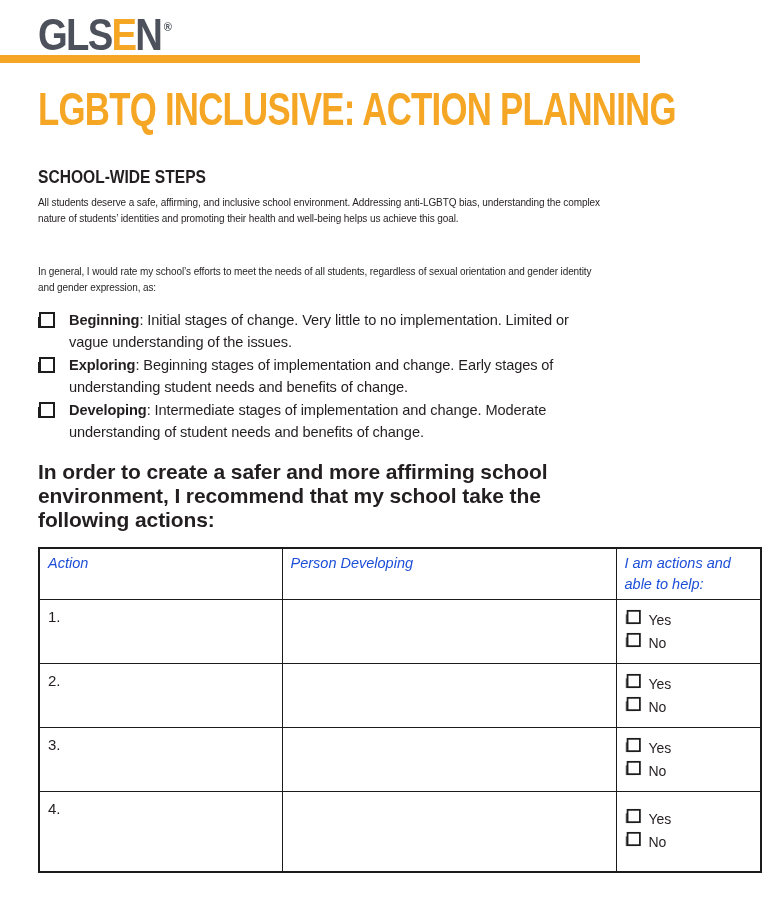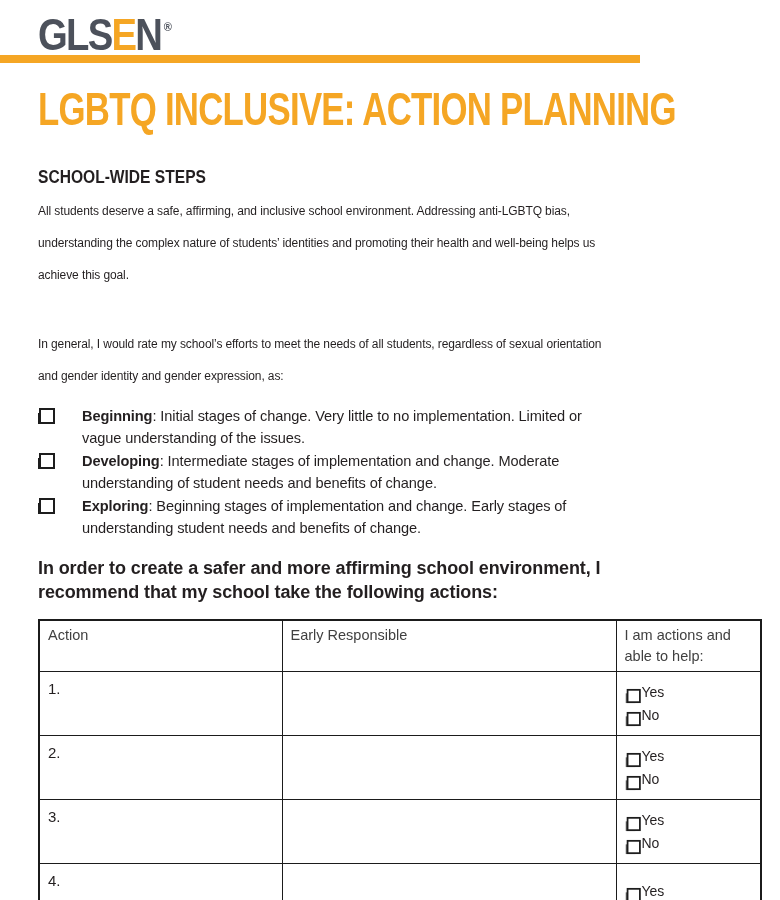--- a/index.html
+++ b/index.html
@@ -18,49 +18,49 @@
 
   main { padding:0 33px 0 38px; }
 
   h1.title { margin-top:22px; font-size:47px; line-height:47px; font-weight:bold;
              color:#f5a624; letter-spacing:-1px; transform:scaleX(0.74);
              transform-origin:0 50%; white-space:nowrap; }
   h2.section { margin-top:35px; font-size:19px; line-height:20px; font-weight:bold;
                color:#231f20; transform:scaleX(0.82); transform-origin:0 50%;
                white-space:nowrap; }
 
-  p.body { margin-top:8px; font-size:12px; line-height:32px; letter-spacing:-0.1px;
+  p.body { margin-top:8px; font-size:10px; line-height:16px; letter-spacing:-0.1px;
            max-width:712px; }
   p.prompt { margin-top:37px; }
 
   ul.options { list-style:none; margin-top:13px; max-width:712px; }
-  ul.options li { display:flex; gap:27px; align-items:flex-start; font-size:14.6px;
+  ul.options li { display:flex; gap:14px; align-items:flex-start; font-size:14.6px;
                   line-height:22px; letter-spacing:-0.1px; margin-bottom:1px; }
 
   
   .cbx { position:relative; width:17px; height:16px; flex:0 0 17px; margin-top:3px; display:inline-block; }
   .cbx::before { content:""; position:absolute; left:0; bottom:0; width:11px; height:11px; background:#1d1d1d; }
   .cbx::after  { content:""; position:absolute; right:0; top:0; width:12px; height:12px;
                  background:#fff; border:2px solid #1d1d1d; }
 
-  p.recommend { margin-top:17px; font-size:18px; line-height:24px; font-weight:bold;
+  p.recommend { margin-top:17px; font-size:21px; line-height:24px; font-weight:bold;
                 letter-spacing:-0.1px; max-width:690px; }
 
   
   table.actions { margin-top:15px; border-collapse:collapse; width:722px; table-layout:fixed;
                   border:2px solid #1b1b1b; }
   .actions th, .actions td { border:1.5px solid #1b1b1b; text-align:left; vertical-align:top;
                              padding:4px 8px; font-size:14.5px; line-height:21px; font-weight:normal; }
   .actions col.c1 { width:243px; } .actions col.c2 { width:334px; } .actions col.c3 { width:145px; }
-  .actions thead th { height:47px; color:#404040; }
+  .actions thead th { height:47px; color:#1d4ed8;font-style:italic; }
   .actions tbody td { height:64px; }
   .actions tbody tr.cut td { height:80px; }
   td.num { font-size:15px; padding-top:6px; }
   td.help { vertical-align:middle; padding-top:2px; padding-bottom:2px; }
-  .yn { display:flex; align-items:flex-end; font-size:14px; line-height:23px; }
+  .yn { display:flex; align-items:flex-start; gap:7px; font-size:14px; line-height:23px; }
   .yn .cbx { margin-top:0; transform:scale(0.88); transform-origin:40% 50%; }
 </style>
 </head>
 <body>
 
 <div class="page">
 
   <header>
     <div class="logo-row">
       <div class="logo"><span>GLS</span><span class="accent">E</span><span>N</span><span class="reg">®</span></div>
@@ -75,40 +75,40 @@
     <p class="body">All students deserve a safe, affirming, and inclusive school environment. Addressing anti-LGBTQ bias, understanding the complex nature of students’ identities and promoting their health and well-being helps us achieve this goal.</p>
     <p class="body prompt">In general, I would rate my school’s efforts to meet the needs of all students, regardless of sexual orientation and gender identity and gender expression, as:</p>
 
     <ul class="options">
       <li>
         <span class="cbx"></span>
         <span><strong>Beginning</strong><span>: Initial stages of change. Very little to no implementation. Limited or vague understanding of the issues.</span></span>
       </li>
       <li>
         <span class="cbx"></span>
-        <span><strong>Developing</strong><span>: Intermediate stages of implementation and change. Moderate understanding of student needs and benefits of change.</span></span>
+        <span><strong>Exploring</strong><span>: Beginning stages of implementation and change. Early stages of understanding student needs and benefits of change.</span></span>
       </li>
       <li>
         <span class="cbx"></span>
-        <span><strong>Exploring</strong><span>: Beginning stages of implementation and change. Early stages of understanding student needs and benefits of change.</span></span>
+        <span><strong>Developing</strong><span>: Intermediate stages of implementation and change. Moderate understanding of student needs and benefits of change.</span></span>
       </li>
     </ul>
 
     <p class="recommend">In order to create a safer and more affirming school environment, I recommend that my school take the following actions:</p>
 
     <table class="actions">
       <colgroup>
           <col class="c1">
           <col class="c2">
           <col class="c3">
         </colgroup>
       <thead>
         <tr>
           <th>Action</th>
-          <th>Early Responsible</th>
+          <th>Person Developing</th>
           <th>I am actions and able to help:</th>
         </tr>
       </thead>
       <tbody>
         <tr>
           <td class="num"><span>1.</span></td>
           <td></td>
           <td class="help">
             <div class="yn">
                 <span class="cbx"></span>

